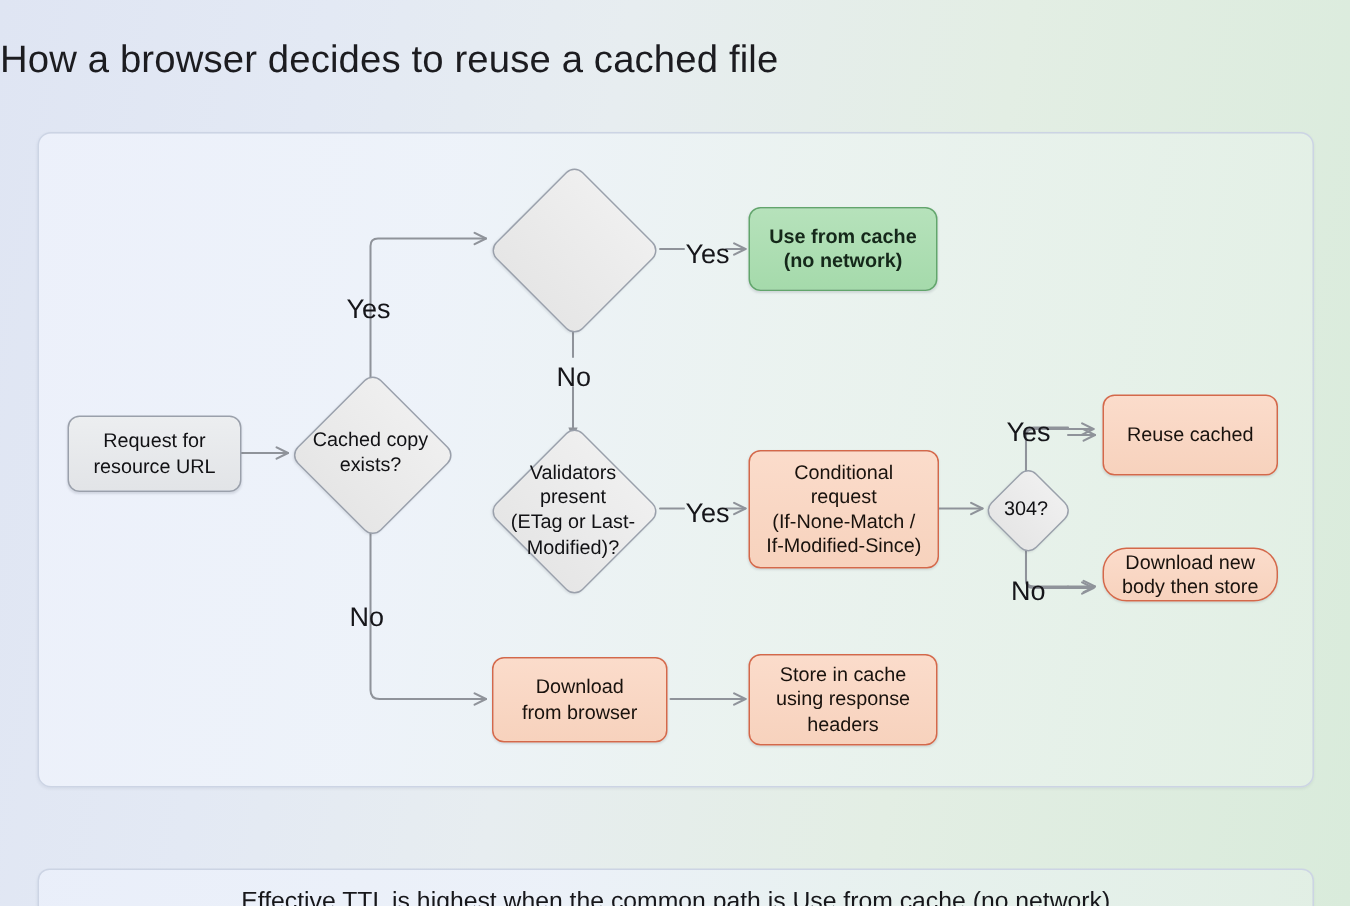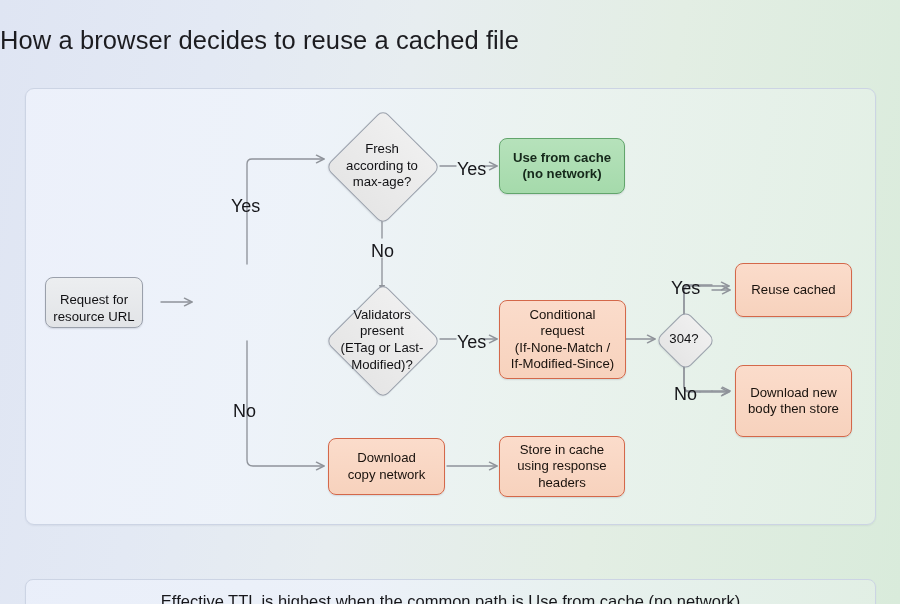--- a/index.html
+++ b/index.html
@@ -197,35 +197,37 @@
   </svg>
 
   <div class="edge-label" style="left:231px; top:196px;">Yes</div>
   <div class="edge-label" style="left:233px; top:401px;">No</div>
   <div class="edge-label" style="left:457px; top:159px;">Yes</div>
   <div class="edge-label" style="left:371px; top:241px;">No</div>
   <div class="edge-label" style="left:457px; top:332px;">Yes</div>
   <div class="edge-label" style="left:671px; top:278px;">Yes</div>
   <div class="edge-label" style="left:674px; top:384px;">No</div>
 
-  <div class="node box" style="left:45px; top:277px; width:98px; height:51px;align-items:flex-end;">
+  <div class="node box" style="left:45px; top:277px; width:116px; height:51px;">
     <div>
       <span>Request for</span><br>
       <span>resource URL</span>
     </div>
   </div>
 
+  <div class="node diamond" style="left:192px; top:248px; width:110px; height:108px;">
+    <div class="shape" style="width:77px; height:77px; margin-left:-38.5px; margin-top:-38.5px; transform:rotate(45deg);"></div>
+    <div class="label">
+      <span>Cached copy</span><br>
+      <span>exists?</span>
+    </div>
+  </div>
 
   <div class="node diamond" style="left:322px; top:112px; width:120px; height:108px;">
     <div class="shape" style="width:80px; height:80px; margin-left:-40px; margin-top:-40px; transform:rotate(45deg);"></div>
-    <div class="label">
-      <span>Fresh</span><br>
-      <span>according to</span><br>
-      <span>max-age?</span>
-    </div>
   </div>
 
   <div class="node box green" style="left:499px; top:138px; width:126px; height:56px;">
     <div>
       <span>Use from cache</span><br>
       <span>(no network)</span>
     </div>
   </div>
 
   <div class="node box orange" style="left:499px; top:300px; width:127px; height:79px;">
@@ -253,31 +255,31 @@
       <span>304?</span>
     </div>
   </div>
 
   <div class="node box orange" style="left:735px; top:263px; width:117px; height:54px;">
     <div>
       <span>Reuse cached</span><br>
     </div>
   </div>
 
-  <div class="node box orange" style="left:735px; top:365px; width:117px; height:72px;">
+  <div class="node box orange" style="left:735px; top:365px; width:117px; height:36px;border-radius:16px;">
     <div>
       <span>Download new</span><br>
       <span>body then store</span>
     </div>
   </div>
 
   <div class="node box orange" style="left:328px; top:438px; width:117px; height:57px;">
     <div>
       <span>Download</span><br>
-      <span>copy network</span>
+      <span>from browser</span>
     </div>
   </div>
 
   <div class="node box orange" style="left:499px; top:436px; width:126px; height:61px;">
     <div>
       <span>Store in cache</span><br>
       <span>using response</span><br>
       <span>headers</span>
     </div>
   </div>

